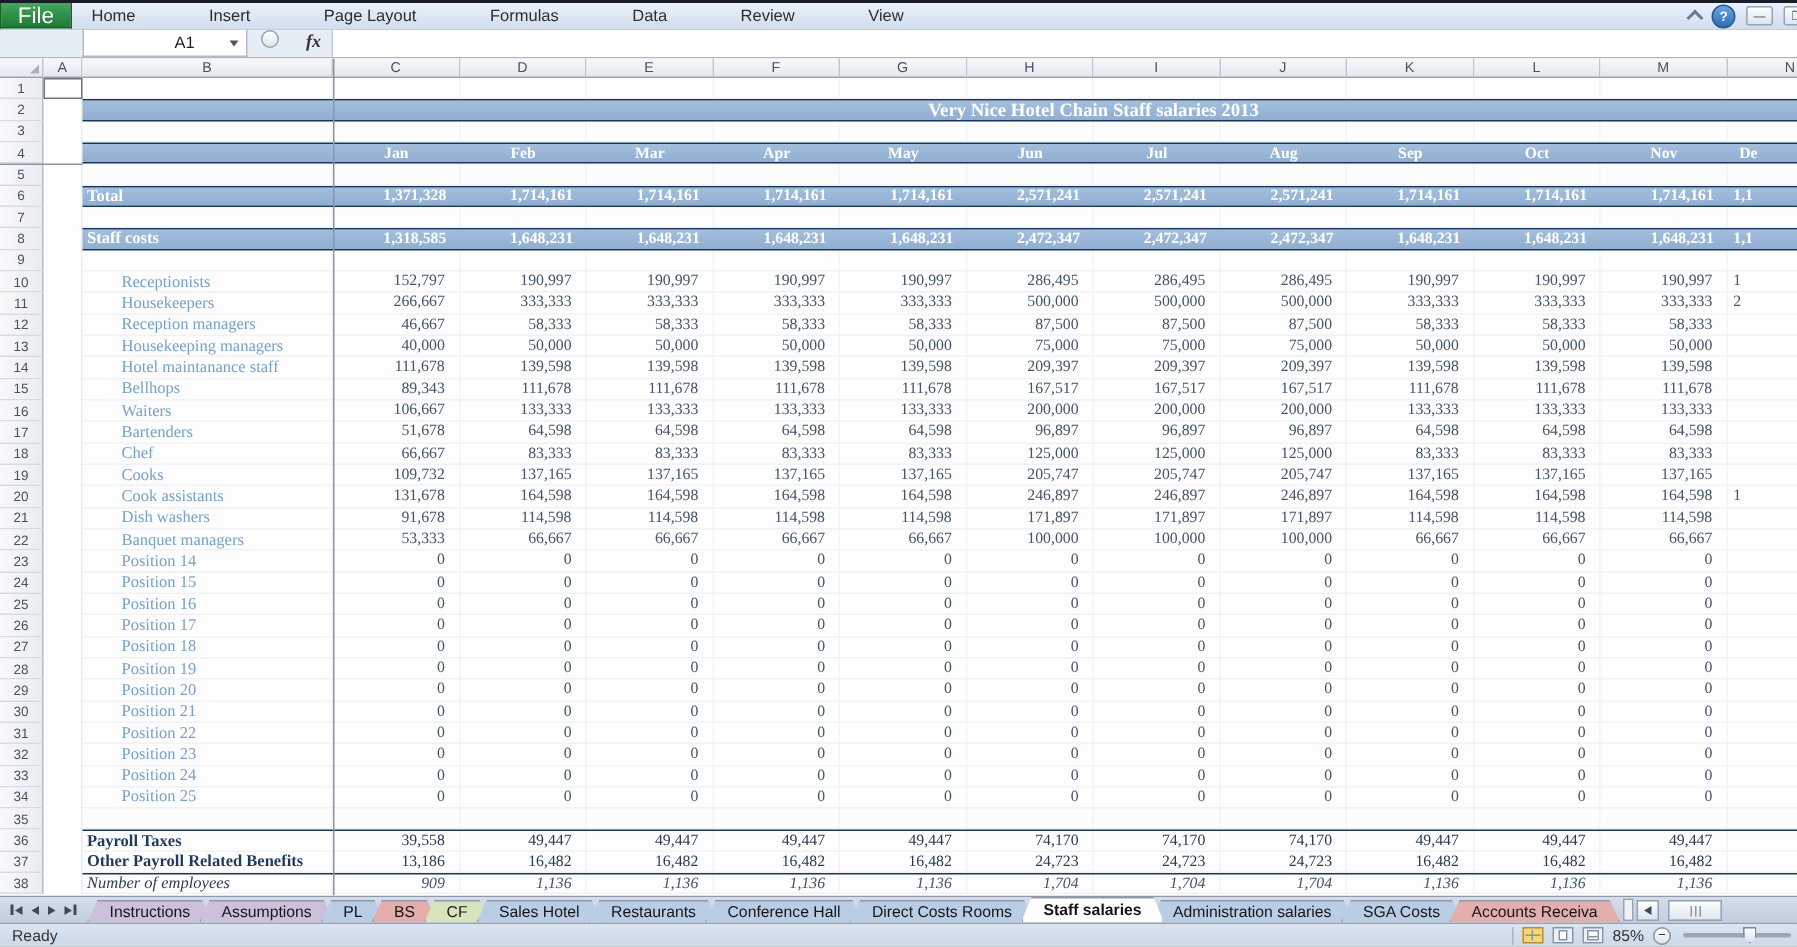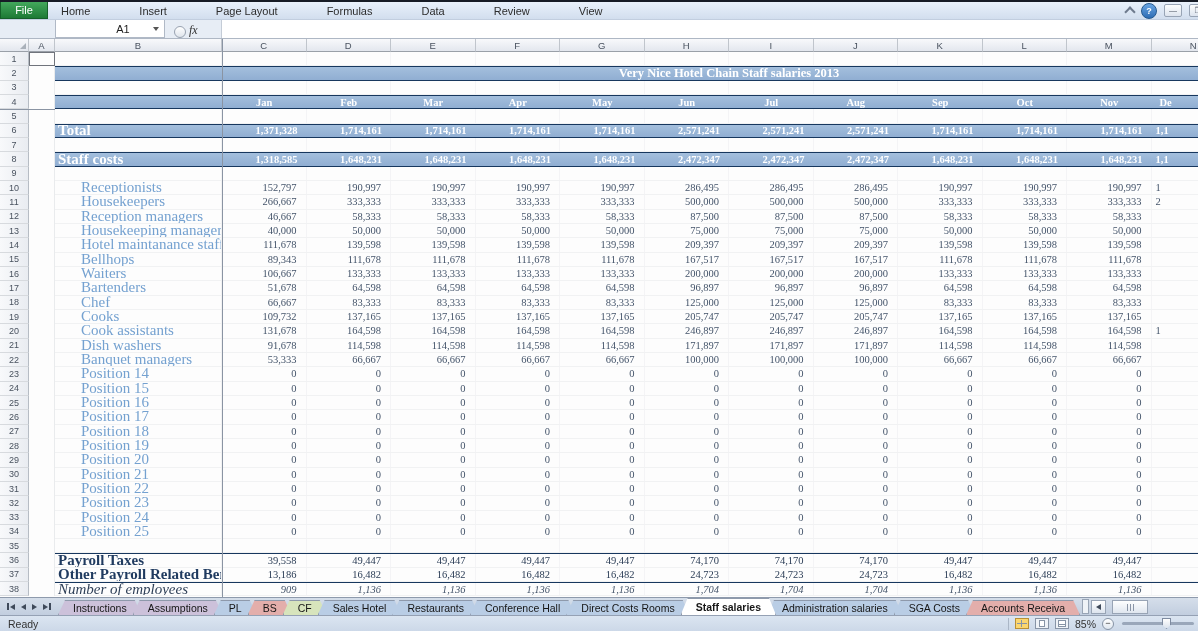--- a/index.html
+++ b/index.html
@@ -3,39 +3,39 @@
 <meta charset="utf-8">
 <style>
   html,body{margin:0;padding:0;background:#9aa5b1;}
   .app{position:relative;width:1198px;height:631px;overflow:hidden;background:#fff;
        font-family:"Liberation Sans","DejaVu Sans",sans-serif;-webkit-font-smoothing:antialiased;}
 
   
   .ribbon{height:20px;box-sizing:border-box;border-top:2px solid #171c26;
           background:linear-gradient(#e9f1fb,#d2deee);display:flex;align-items:stretch;border-bottom:1px solid #c2cedf;}
   .file-btn{width:46px;background:linear-gradient(#43a85c,#1d7a35);border:1px solid #156029;border-top:none;
-            color:#fff;font-size:11px;display:flex;align-items:center;justify-content:center;}
+            color:#fff;font-size:15px;display:flex;align-items:center;justify-content:center;}
   .rtabs{display:flex;gap:23px;}
   .rtab{padding:0 13px;font-size:11px;color:#2d2d2d;display:flex;align-items:center;cursor:default;}
   .win-icons{margin-left:auto;display:flex;align-items:center;gap:7px;}
   .chev{width:6px;height:6px;border-top:2px solid #6e7a8d;border-right:2px solid #6e7a8d;transform:rotate(-45deg);margin-top:3px;}
   .help-btn{width:14px;height:14px;border-radius:50%;background:linear-gradient(#6aa6e4,#2d6cb4);border:1px solid #24598f;
             color:#fff;font-size:9px;font-weight:bold;display:flex;align-items:center;justify-content:center;}
   .win-btn{width:18px;height:13px;box-sizing:border-box;border:1px solid #98a4b5;border-radius:2px;
            background:linear-gradient(#fdfefe,#dde4ee);color:#41495a;font-size:8px;line-height:11px;text-align:center;}
   .win-btn.cut{margin-right:-9px;}
 
   
   .fbar{height:19px;box-sizing:border-box;background:#e7edf5;border-bottom:1px solid #aeb7c4;display:flex;align-items:stretch;}
   .fbar-left{width:55px;}
   .nb{position:relative;width:110px;box-sizing:border-box;background:#fff;border:1px solid #b0b9c6;border-top:none;
       display:flex;align-items:center;justify-content:center;font-size:11px;color:#1d1d1d;padding-left:26px;}
   .nb-arrow{position:absolute;right:5px;top:7px;width:0;height:0;
             border-left:3.5px solid transparent;border-right:3.5px solid transparent;border-top:4px solid #555;}
-  .fx-zone{width:57px;box-sizing:border-box;display:flex;align-items:flex-end;gap:3px;padding-left:9px;border-right:1px solid #c4ccd7;}
+  .fx-zone{width:57px;box-sizing:border-box;display:flex;align-items:flex-start;gap:18px;padding-left:9px;border-right:1px solid #c4ccd7;font-weight:bold;}
   .circle-btn{width:10px;height:10px;border-radius:50%;border:1px solid #98a2b0;background:linear-gradient(#fff,#dfe5ec);}
   .fx{font-family:"Liberation Serif","DejaVu Serif",serif;font-style:italic;font-size:12px;color:#333;}
   .formula-input{flex:1;background:#fff;}
 
   
   .sheet{position:relative;height:558px;background:#fdfdfd;overflow:hidden;}
   .col-headers{display:flex;width:1236px;height:13px;}
   .hcell{flex:none;box-sizing:border-box;background:linear-gradient(#f8f9fb,#e3e7ee);
          border-right:1px solid #c0c5cc;border-bottom:1px solid #9aa0a8;
          font-size:9.5px;color:#49525f;display:flex;align-items:center;justify-content:center;}
@@ -51,21 +51,21 @@
         font-size:9px;color:#49525f;display:flex;align-items:center;justify-content:center;}
   .cellA{flex:none;width:26px;box-sizing:border-box;border-right:1px solid rgba(130,140,155,.16);}
   .cellA.sel{outline:1px solid #70747c;outline-offset:-1px;}
   .content{position:relative;flex:none;display:flex;width:1181px;box-sizing:border-box;
            border-bottom:1px solid rgba(136,146,160,.10);}
   .bluebar{background:linear-gradient(#a4bfdd,#90aed2);border-top:1px solid #17375E;border-bottom:1px solid #17375E;}
   .topline{border-top:1px solid #17375E;}
 
   .cellB{flex:none;width:167px;box-sizing:border-box;padding-left:3px;display:flex;align-items:center;
          border-right:1px solid rgba(136,146,160,.10);
-         font-family:"Liberation Serif","DejaVu Serif",serif;font-size:15px;white-space:nowrap;overflow:hidden;}
+         font-family:"Liberation Serif","DejaVu Serif",serif;font-size:11px;white-space:nowrap;overflow:hidden;}
   .lbl-data{color:#74A1D0;padding-left:26px;}
   .lbl-bold{color:#1F3A5F;font-weight:bold;}
   .lbl-italic{color:#2e3f57;font-style:italic;}
   .bluebar .cellB{color:#fff;font-weight:bold;border-right:none;}
 
   .val,.gcell,.dec{flex:none;width:84.5px;box-sizing:border-box;
         font-family:"Liberation Serif","DejaVu Serif",serif;font-size:10.5px;color:#44546A;
         display:flex;align-items:center;border-right:1px solid rgba(136,146,160,.08);white-space:nowrap;}
   .val{justify-content:flex-end;padding-right:9px;}
   .dec{padding-left:4px;border-right:none;overflow:hidden;}

